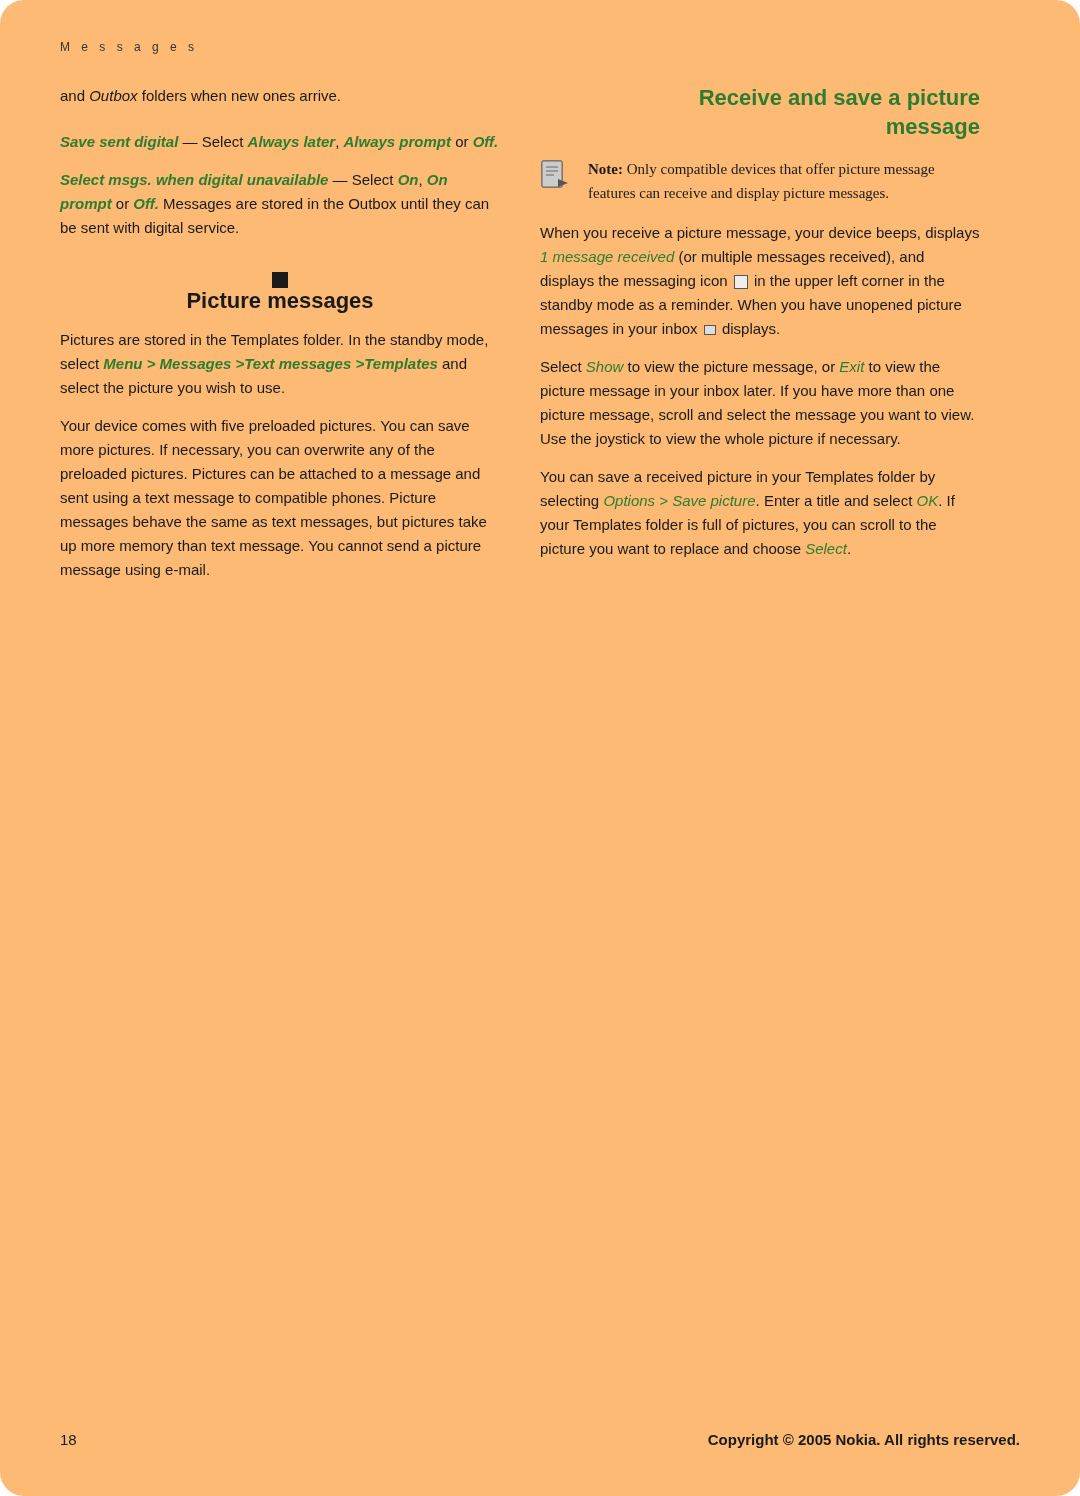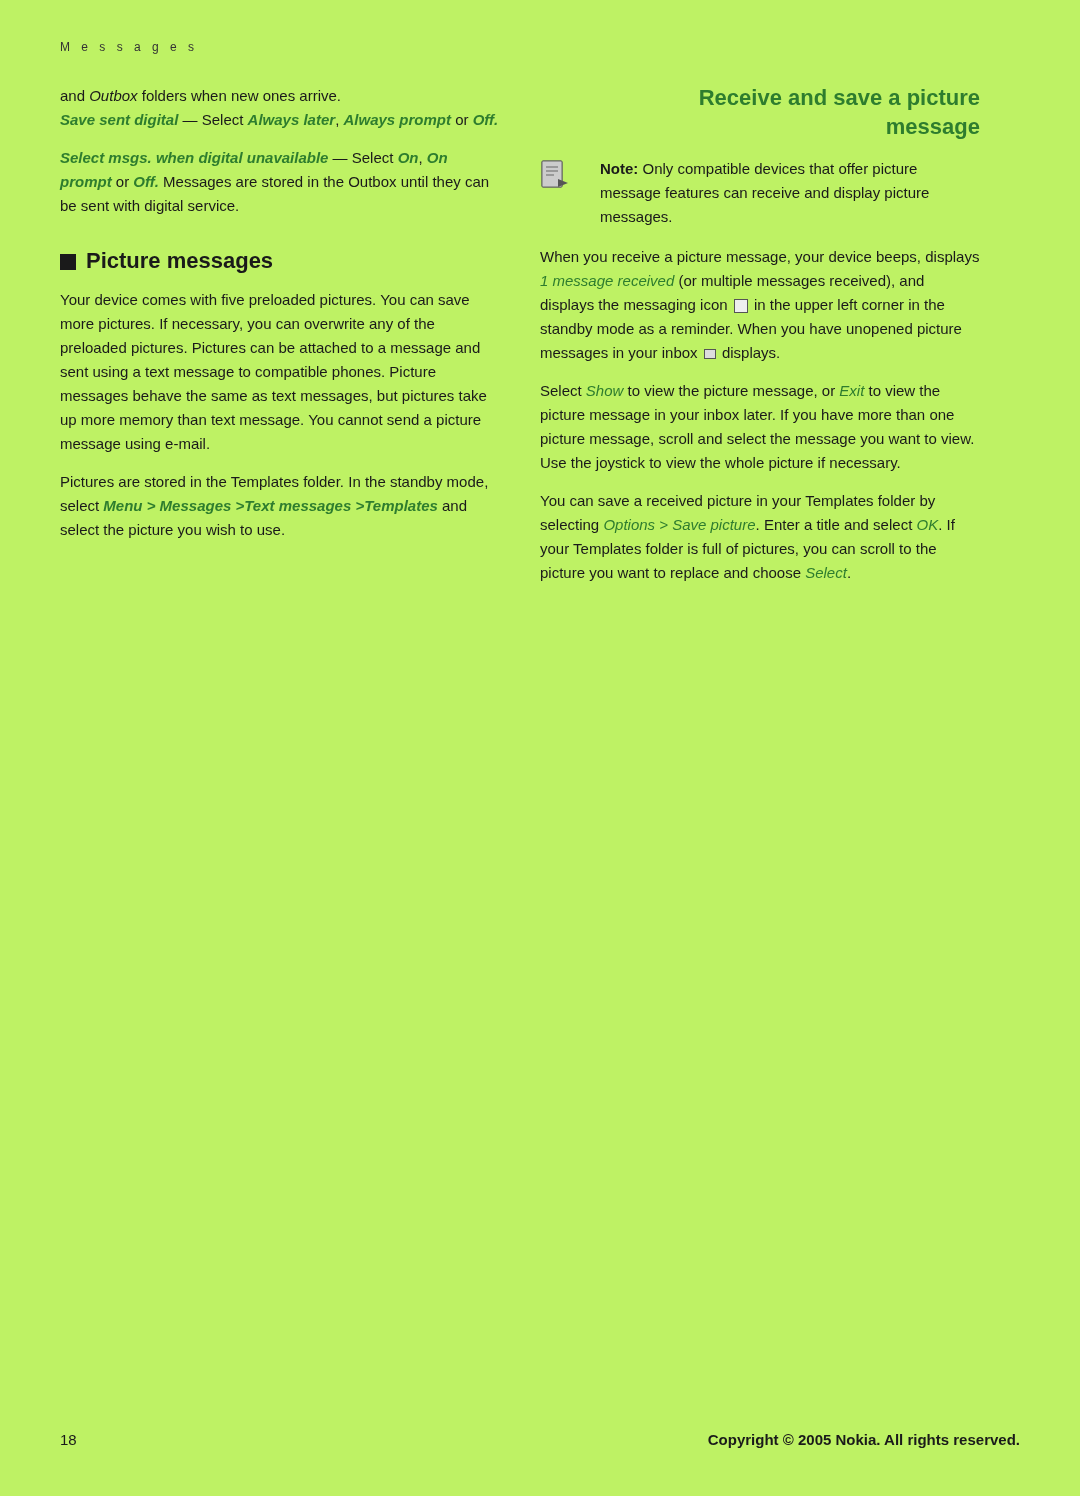--- a/index.html
+++ b/index.html
@@ -16,21 +16,22 @@
       width: 1080px;
       min-height: 1496px;
       position: relative;
     }
 
     .page {
       width: 1080px;
       min-height: 1496px;
       padding: 40px 60px 60px 60px;
       position: relative;
-      background: #bef264;
+      background: #fdba74;
+      border-radius: 24px;
     }
 
     .header {
       font-size: 12px;
       letter-spacing: 4px;
       color: #333;
       margin-bottom: 30px;
       font-weight: normal;
     }
 
@@ -63,29 +64,30 @@
 
     p {
       margin-bottom: 14px;
       line-height: 1.6;
       font-size: 15px;
     }
 
     .intro-text {
       font-size: 15px;
       line-height: 1.6;
-      margin-bottom: 0;
+      margin-bottom: 22px;
     }
 
     .section-heading {
       display: flex;
       align-items: center;
-      gap: 10px;
+      gap: 0;
       margin-top: 30px;
       margin-bottom: 14px;
+      flex-direction: column;
     }
 
     .section-heading-square {
       width: 16px;
       height: 16px;
       background: #1a1a1a;
       flex-shrink: 0;
       margin-top: 2px;
     }
 
@@ -99,23 +101,24 @@
       font-size: 22px;
       font-weight: bold;
       color: #2e7d2e;
       margin-bottom: 16px;
       line-height: 1.3;
       text-align: right;
     }
 
     .note-box {
       display: flex;
-      gap: 28px;
+      gap: 16px;
       margin-bottom: 16px;
       align-items: flex-start;
+      font-family: Liberation Serif, serif;
     }
 
     .note-icon {
       flex-shrink: 0;
       margin-top: 2px;
     }
 
     .note-icon svg {
       width: 32px;
       height: 32px;
@@ -194,25 +197,25 @@
 
       <p>
         <span class="green-bold-italic">Select msgs. when digital unavailable</span><span> — Select </span><span class="green-bold-italic">On</span><span>, </span><span class="green-bold-italic">On prompt</span><span> or </span><span class="green-bold-italic">Off.</span><span> Messages are stored in the Outbox until they can be sent with digital service.</span>
       </p>
 
       <div class="section-heading">
         <div class="section-heading-square"></div>
         <span class="section-heading-text">Picture messages</span>
       </div>
 
+      <p>
+        <span>Pictures are stored in the Templates folder. In the standby mode, select </span><span class="green-bold-italic">Menu &gt; Messages &gt;Text messages &gt;Templates</span><span> and select the picture you wish to use.</span>
+      </p>
+
       <p>Your device comes with five preloaded pictures. You can save more pictures. If necessary, you can overwrite any of the preloaded pictures. Pictures can be attached to a message and sent using a text message to compatible phones. Picture messages behave the same as text messages, but pictures take up more memory than text message. You cannot send a picture message using e-mail.</p>
-
-      <p>
-        <span>Pictures are stored in the Templates folder. In the standby mode, select </span><span class="green-bold-italic">Menu &gt; Messages &gt;Text messages &gt;Templates</span><span> and select the picture you wish to use.</span>
-      </p>
 
     </div>
 
     <div class="right-column">
 
       <div class="right-section-heading">
         <div>Receive and save a picture</div>
         <div>message</div>
       </div>
 

